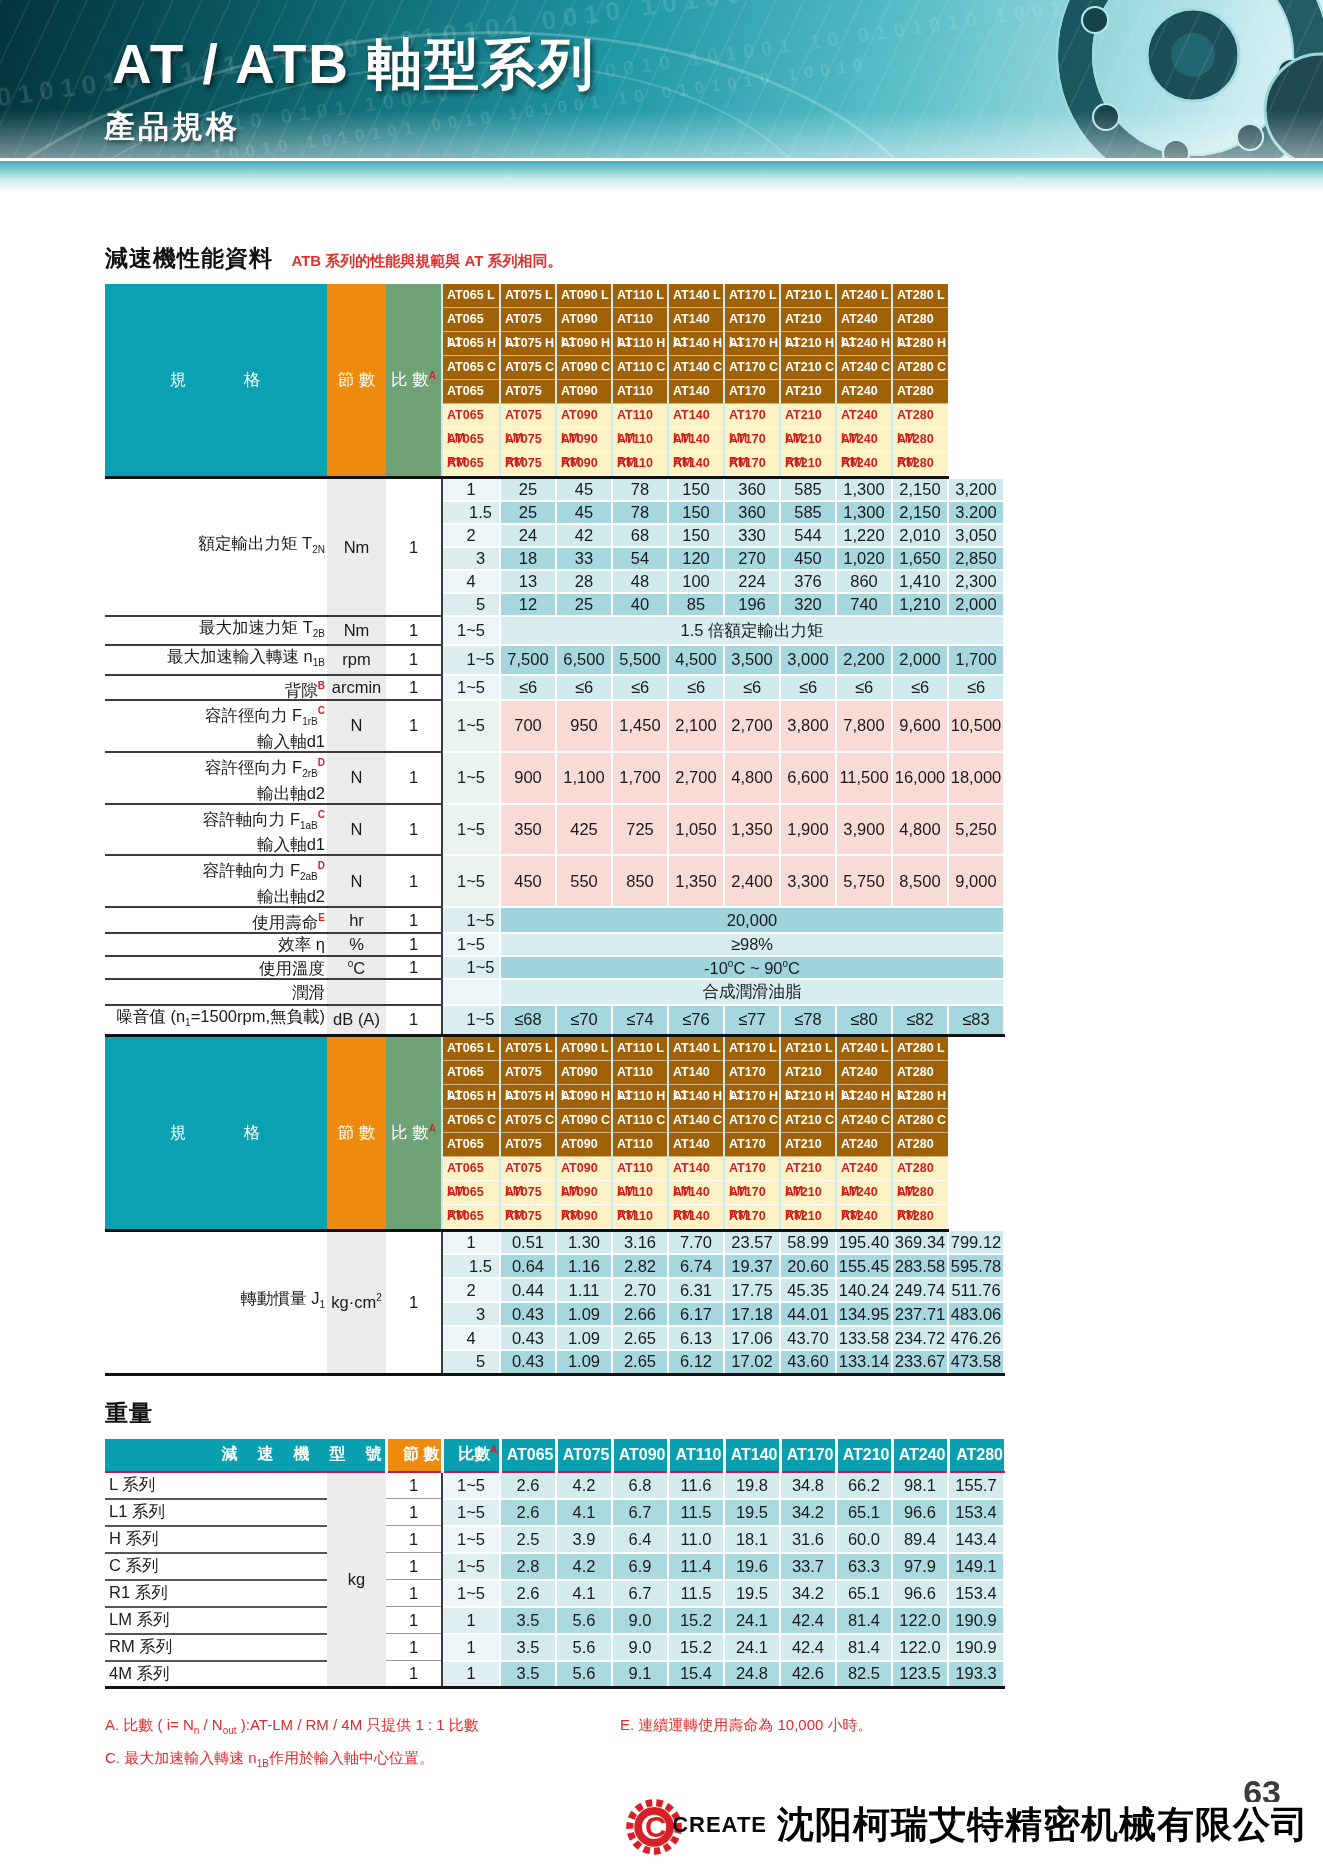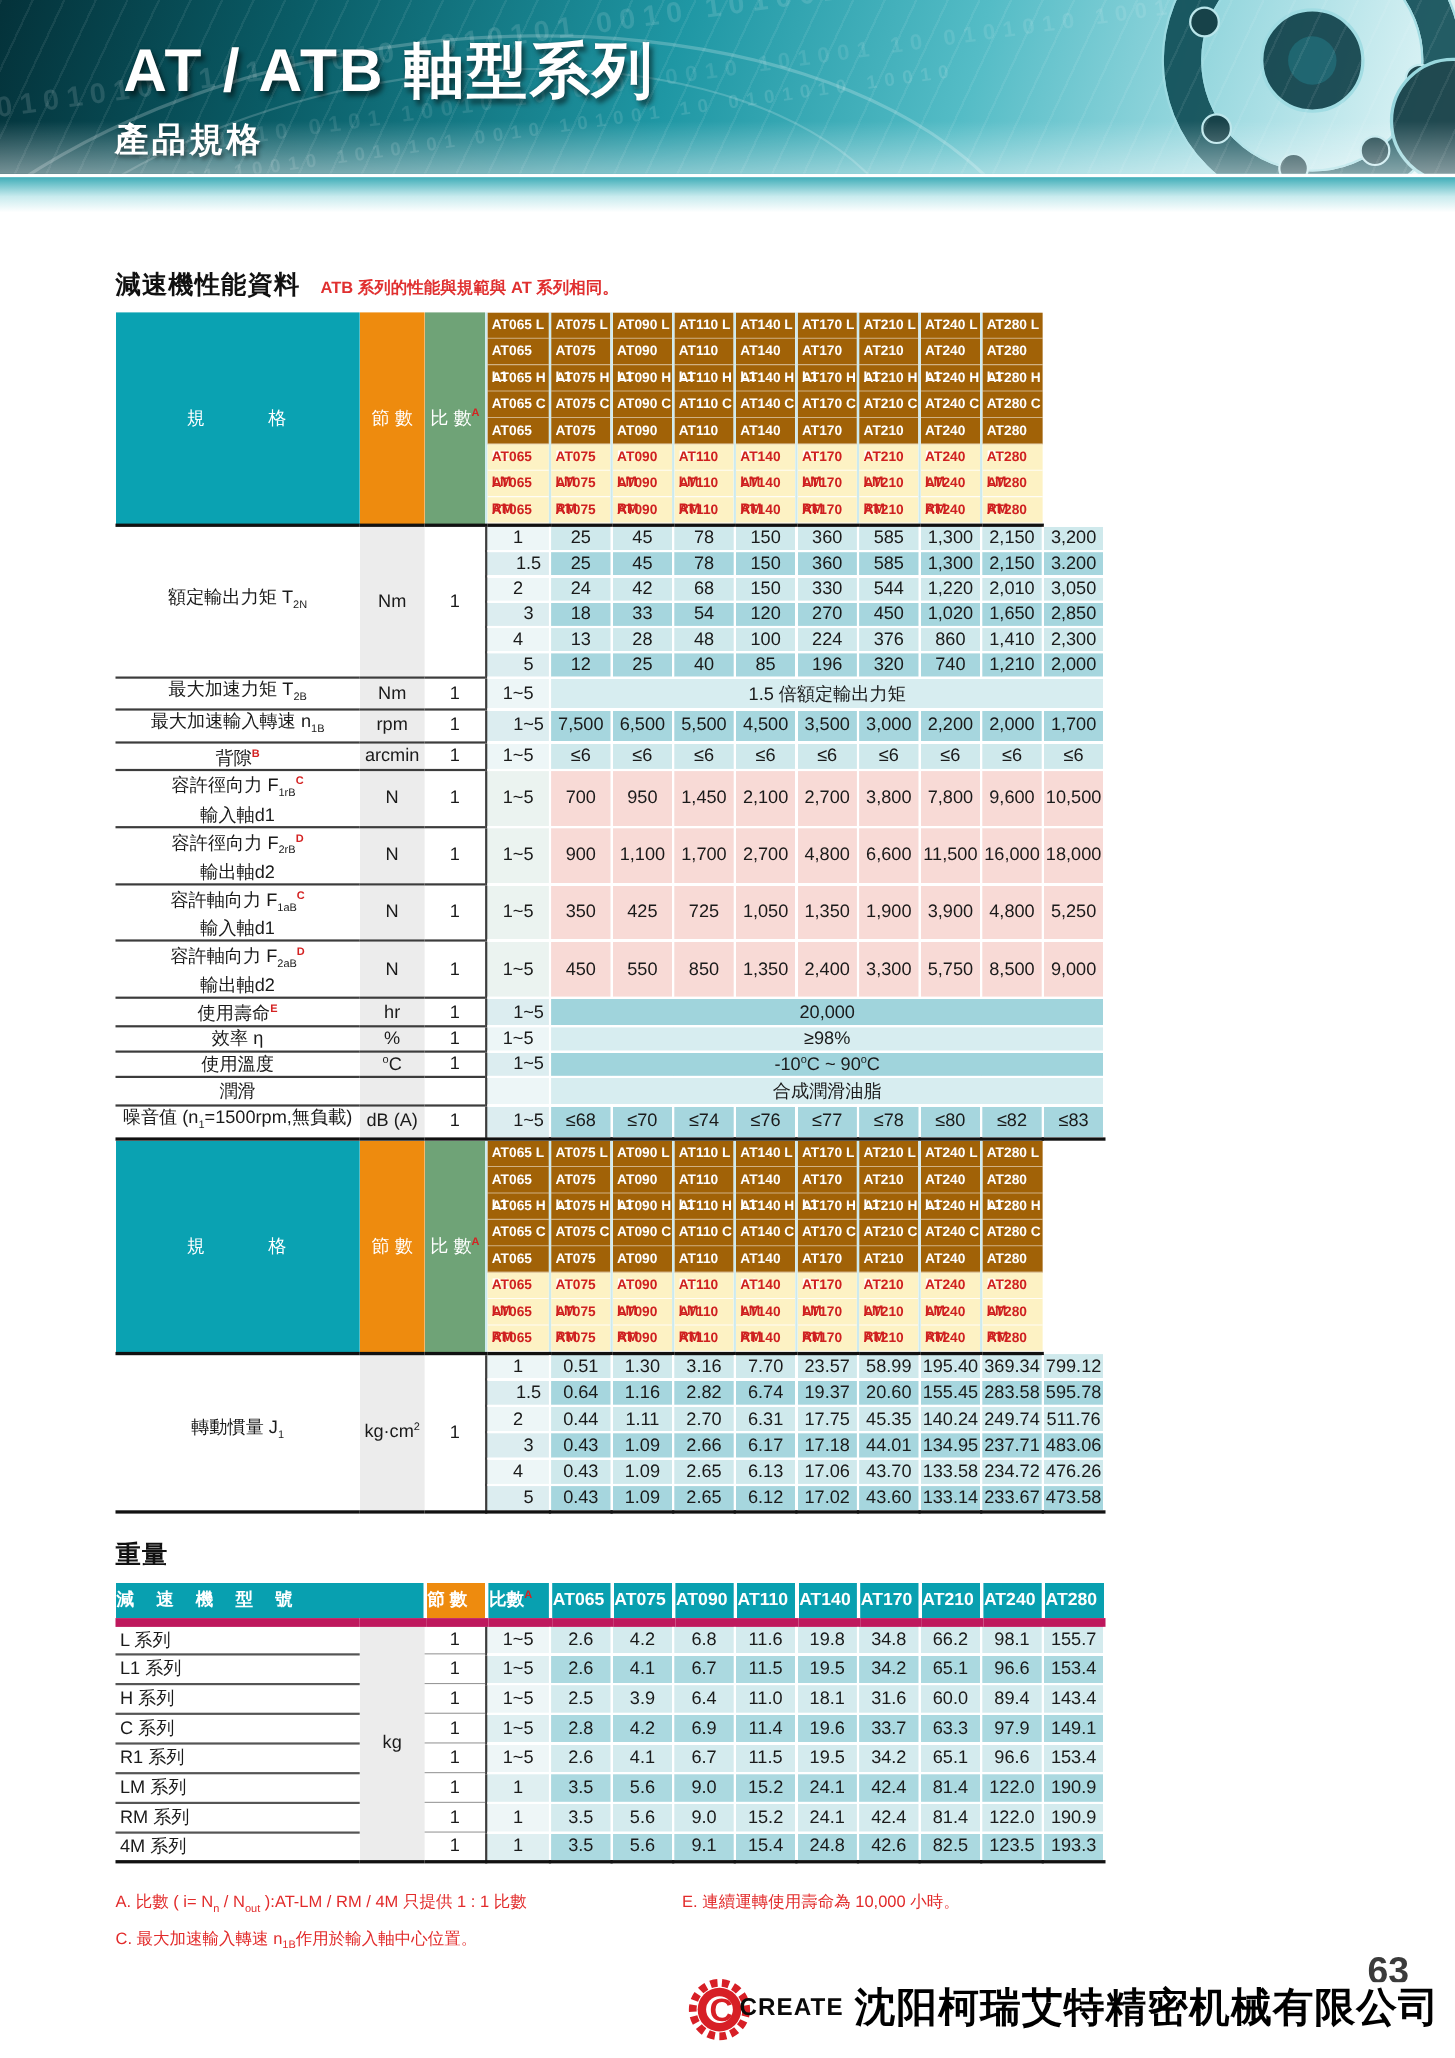--- a/index.html
+++ b/index.html
@@ -51,42 +51,42 @@
   .m-teal{background:#a16207;}
   .m-red{background:#fdf2c4;}
   .m-teal .m-line{color:#fff;}
   .m-red .m-line{color:#cf2020;}
   .m-line{height:23px;line-height:23px;font-size:12.5px;font-weight:bold;padding-left:4px;
     border-bottom:1px solid rgba(255,255,255,.5);}
   .m-red .m-line{border-bottom:1px solid rgba(255,255,255,.85);}
 
   
   .spec-table td{font-size:16.5px;}
-  .c-label{background:#fff;text-align:center;padding:0 2px;line-height:20px;}
+  .c-label{background:#fff;text-align:right;padding:0 2px;line-height:20px;}
   .label2{line-height:19px;}
   .c-unit{background:#ececec;text-align:center;}
   .c-stage{background:#fff;text-align:center;border-right:2.5px solid #3c3c3c;}
   .c-ratio,.c-val,.c-span{border:2px solid #fff;text-align:center;}
   .r-light .c-val{background:#cfe9ec;}
   .r-dark  .c-val{background:#a6d6de;}
   .r-light .c-ratio{background:#edf6f7;}
   .r-dark  .c-ratio{background:#dcedf0;padding-left:20px;}
   .r-pink  .c-val{background:#f8dad6;}
   .r-pink  .c-ratio{background:#ebf3f0;}
   .r-light .c-span{background:#d7edf0;}
   .r-dark  .c-span{background:#a0d4dc;}
   .gstart .c-label,.gstart .c-unit,.gstart .c-stage,.gstart .c-ratio{border-top:2.5px solid #3c3c3c;}
 
   sub{font-size:10px;}
   sup{font-size:10px;}
   .red-sup{color:#d42222;font-size:10px;font-weight:bold;}
 
   
   .w-table .wh{background:#08a0b0;color:#fff;font-size:16px;font-weight:bold;height:30px;
-    border-left:3px solid #fff;text-align:left;border-bottom:8px solid #be185d;}
+    border-left:3px solid #fff;text-align:right;border-bottom:2px solid #be185d;}
   .wh-model{border-left:none !important;letter-spacing:2px;}
   .wh-stage{background:#ee8b0e !important;}
   .w-label{background:#fff;border-bottom:2px solid #555;font-size:16.5px;padding-left:4px;}
   .w-unit{background:#ececec;text-align:center;font-size:16.5px;}
   .w-stage{background:#fff;text-align:center;font-size:16.5px;border-bottom:1.5px solid #999;
     border-right:2.5px solid #3c3c3c;}
   .w-ratio,.w-val{border:2px solid #fff;text-align:center;font-size:16.5px;}
   .w-table .r-light .w-ratio{background:#eef6f7;}
   .w-table .r-dark  .w-ratio{background:#dfeff1;}
   .w-table .r-light .w-val{background:#d4ebee;}

